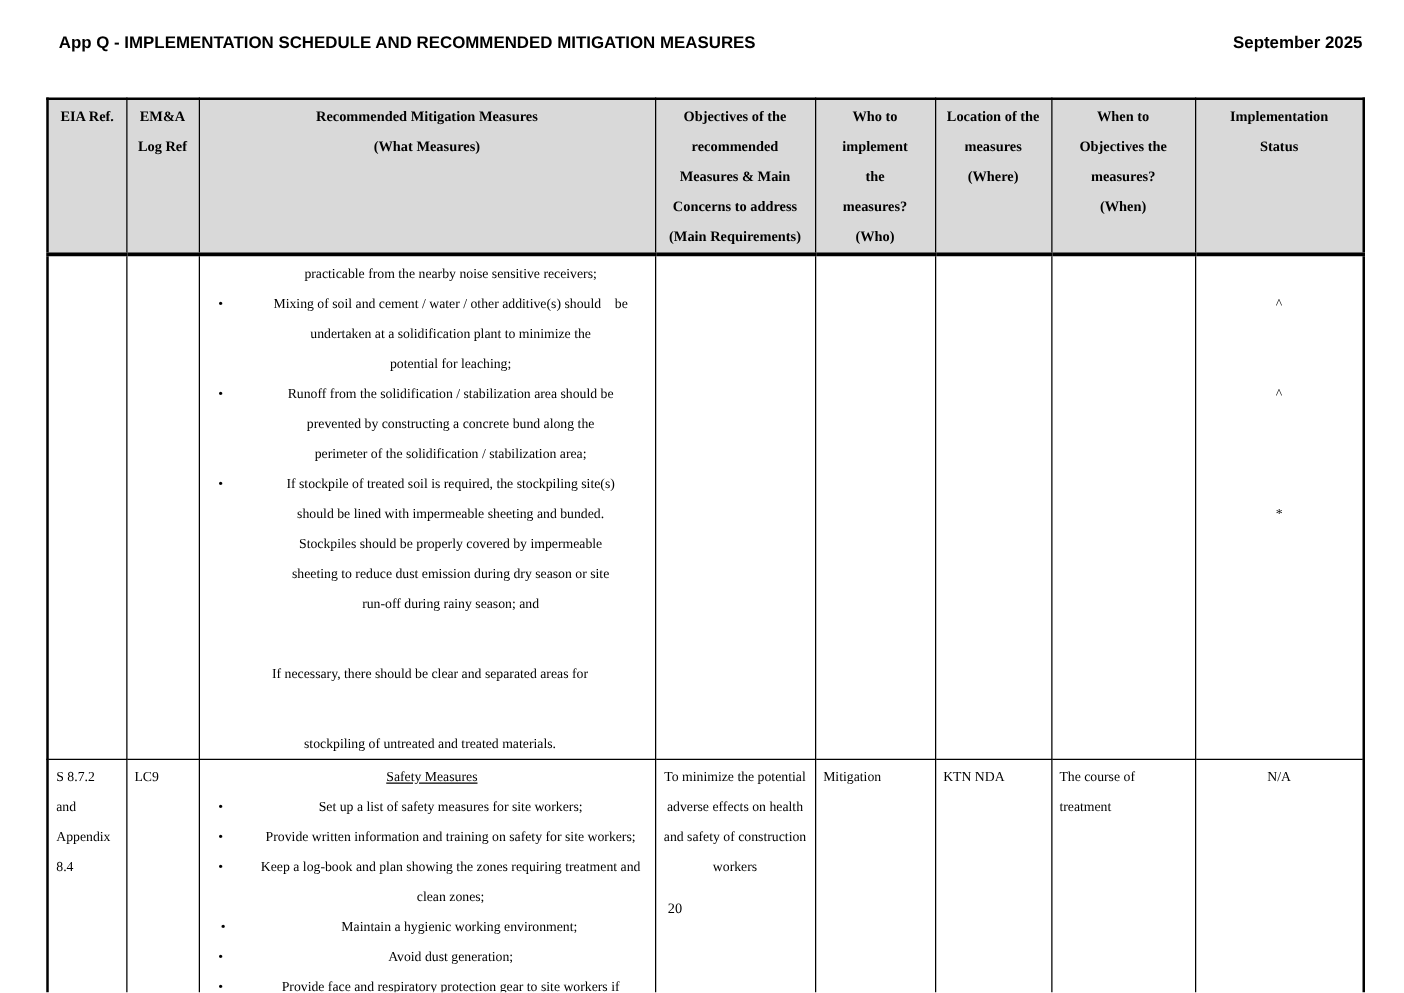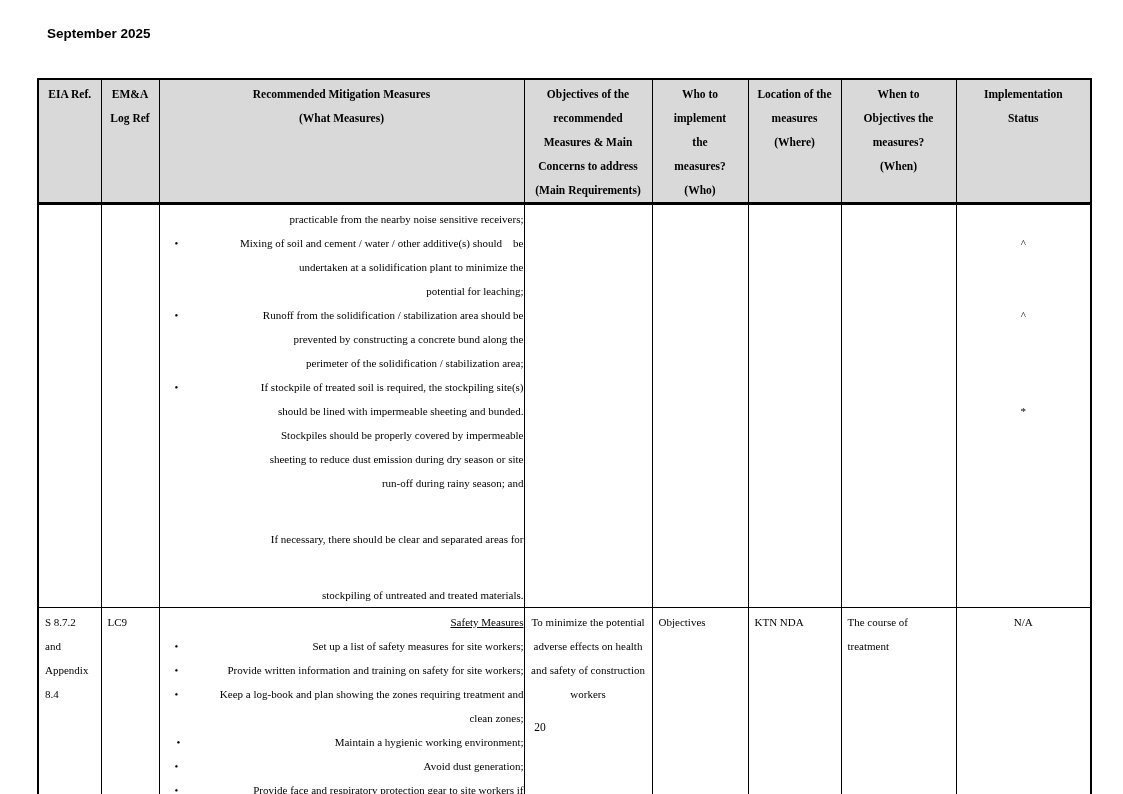--- a/index.html
+++ b/index.html
@@ -53,21 +53,21 @@
   }
   .hline { line-height: 24px; white-space: nowrap; }
   .line  { line-height: 24px; font-size: 11px; white-space: nowrap; }
   .line.left   { text-align: left; padding-left: 6px; }
   .line.center { text-align: center; }
   .m-line {
     position: relative;
     line-height: 24px;
     font-size: 11px;
     white-space: pre;
-    text-align: right;
+    text-align: center;
   }
   .m-flush   { padding-left: 5px; margin-top: 32px; }
   .m-hang    { padding-left: 38px; }
   .m-heading { padding-left: 8px; text-decoration: underline; }
   .m-bullet  { padding-left: 38px; }
   .m-bullet::before {
     content: "\2022";
     position: absolute;
     left: 15px;
     top: 0;
@@ -88,20 +88,21 @@
     font-size: 11.5px;
     line-height: 18px;
   }
 </style>
 </head>
 <body>
 
 <div id="page">
 
   <div id="top-header">
+    <span>App Q - IMPLEMENTATION SCHEDULE AND RECOMMENDED MITIGATION MEASURES</span>
     <span>September 2025</span>
   </div>
 
   <div id="table-wrap">
     <table class="sched">
       <colgroup>
           <col style="width: 63px;">
           <col style="width: 58px;">
           <col style="width: 365px;">
           <col style="width: 128px;">
@@ -215,21 +216,21 @@
               <div class="m-line m-bullet">Avoid dust generation;</div>
               <div class="m-line m-bullet">Provide face and respiratory protection gear to site workers if</div>
             </td>
             <td>
               <div class="line center">To minimize the potential</div>
               <div class="line center">adverse effects on health</div>
               <div class="line center">and safety of construction</div>
               <div class="line center">workers</div>
             </td>
             <td>
-              <div class="line left">Objectives</div>
+              <div class="line left">Mitigation</div>
             </td>
             <td>
               <div class="line left">KTN NDA</div>
             </td>
             <td>
               <div class="line left">The course of</div>
               <div class="line left">treatment</div>
             </td>
             <td>
               <div class="line center">N/A</div>

